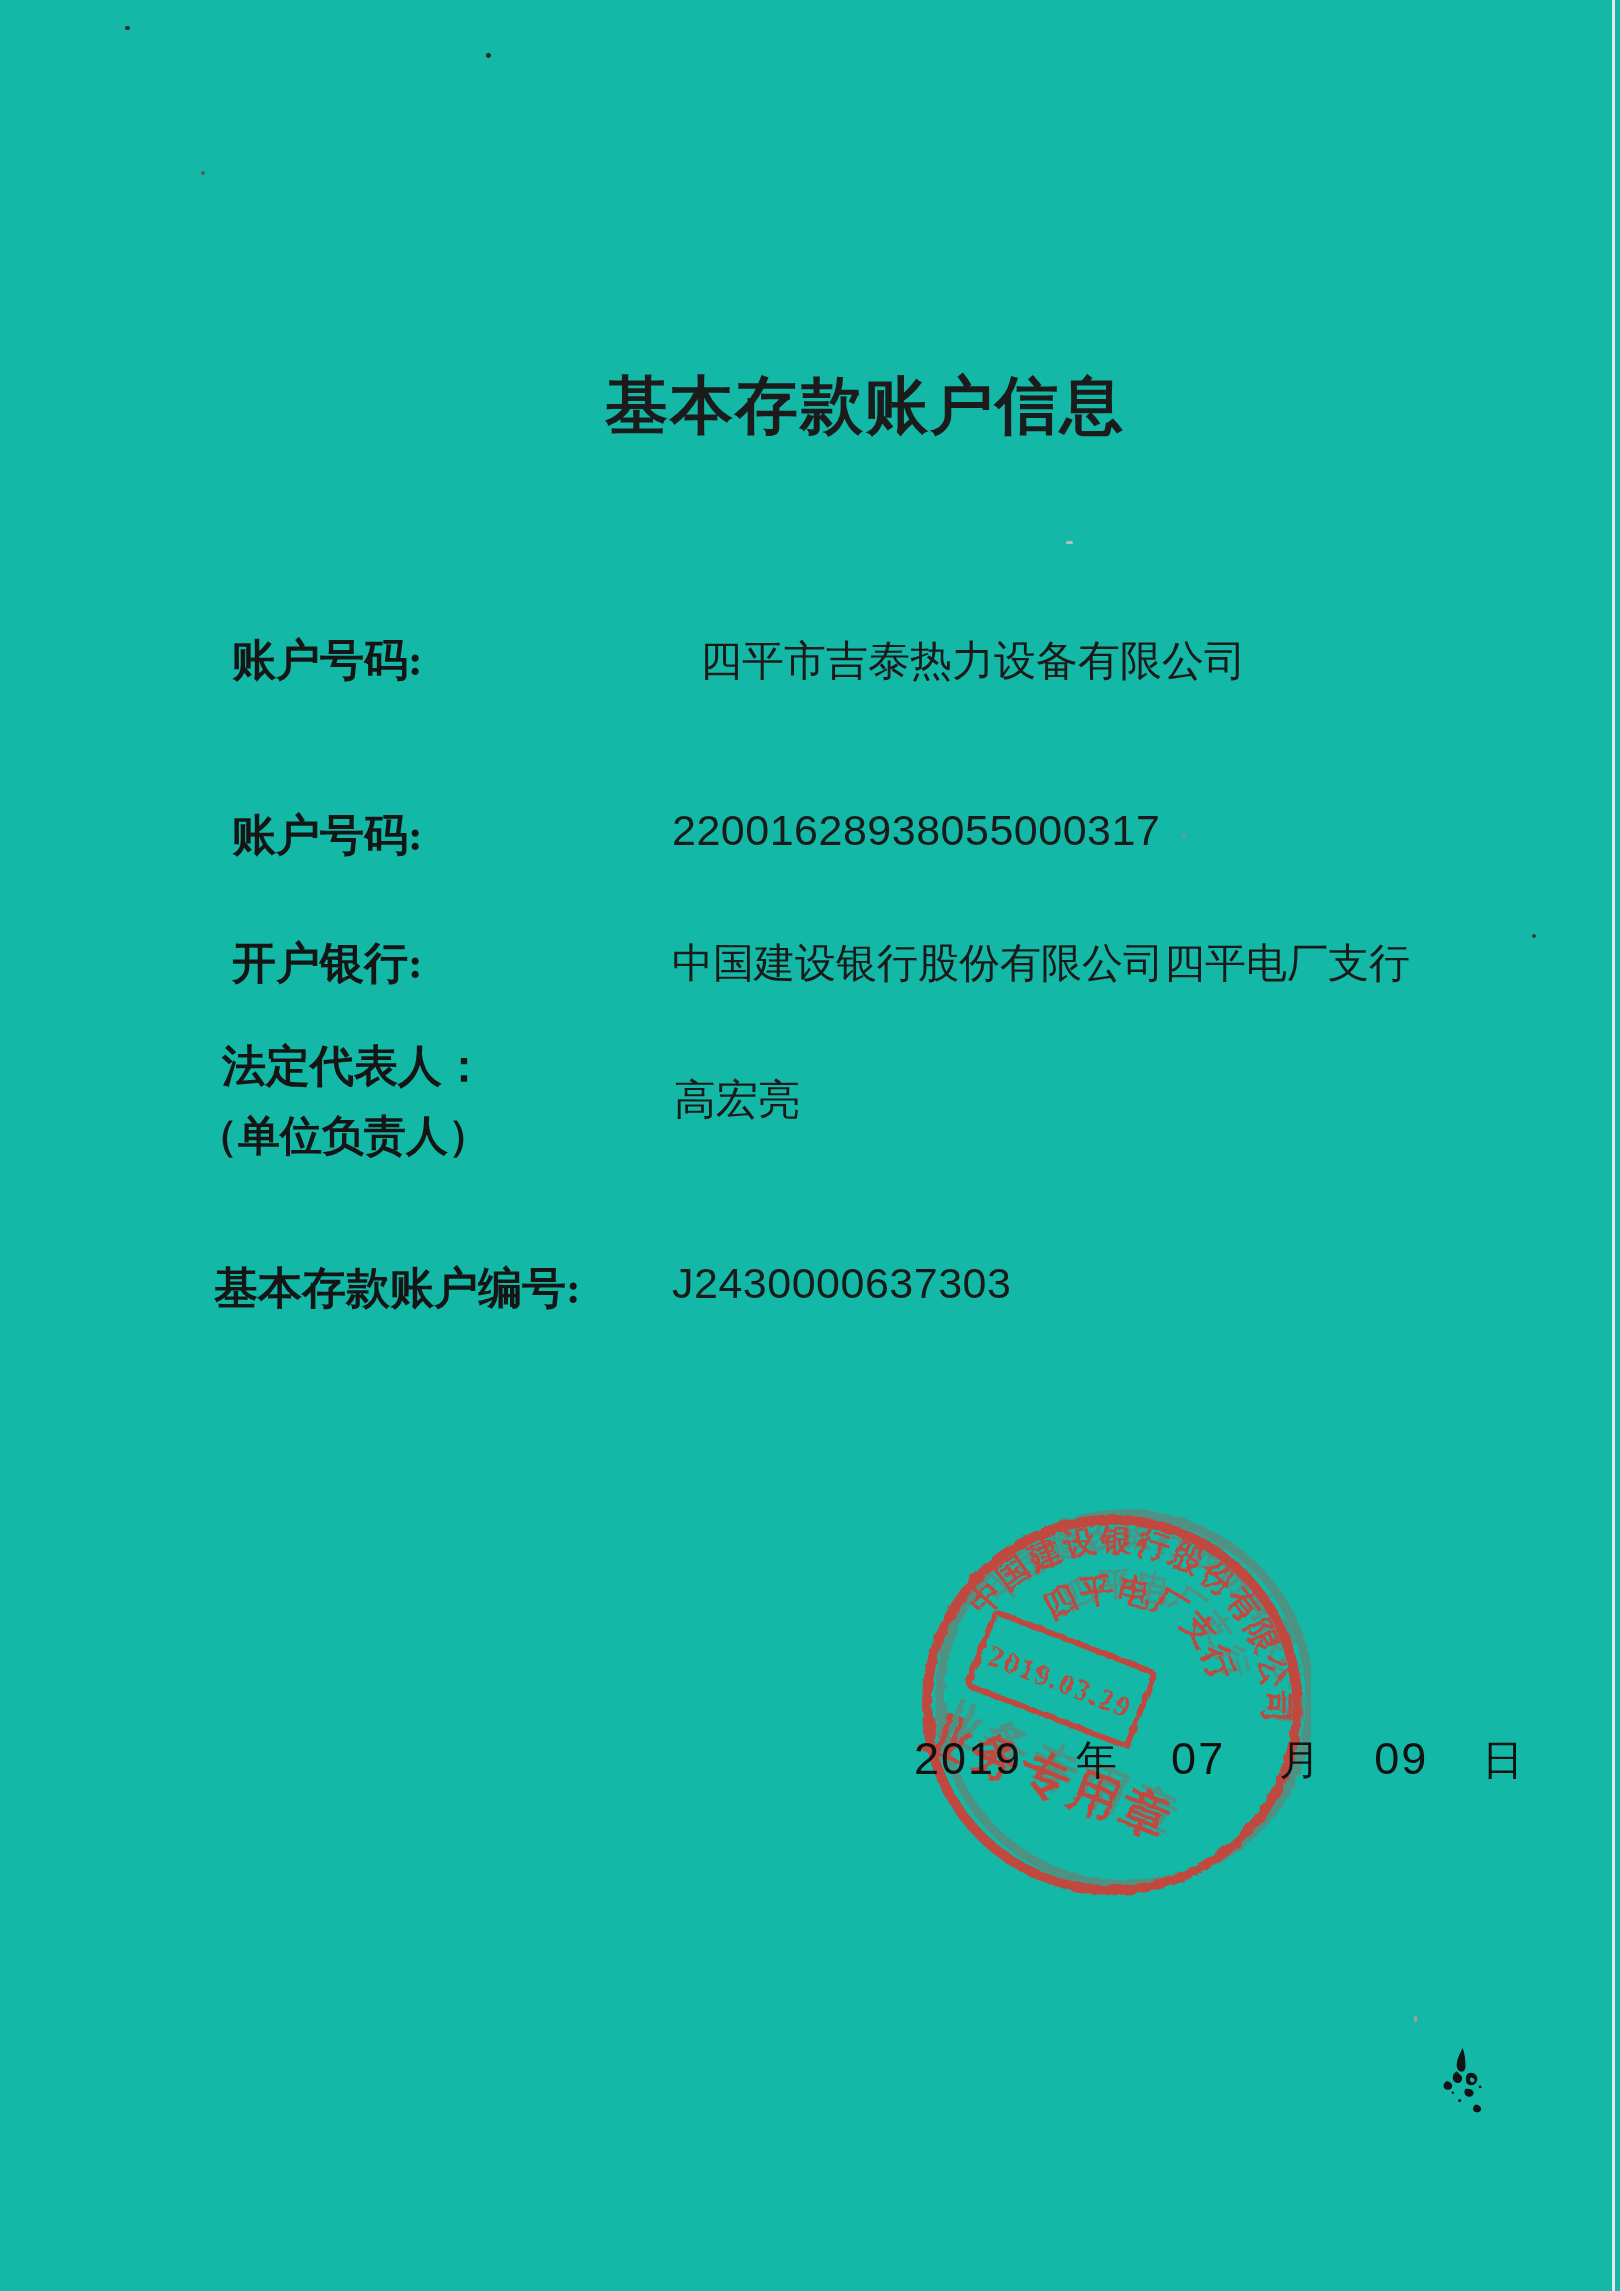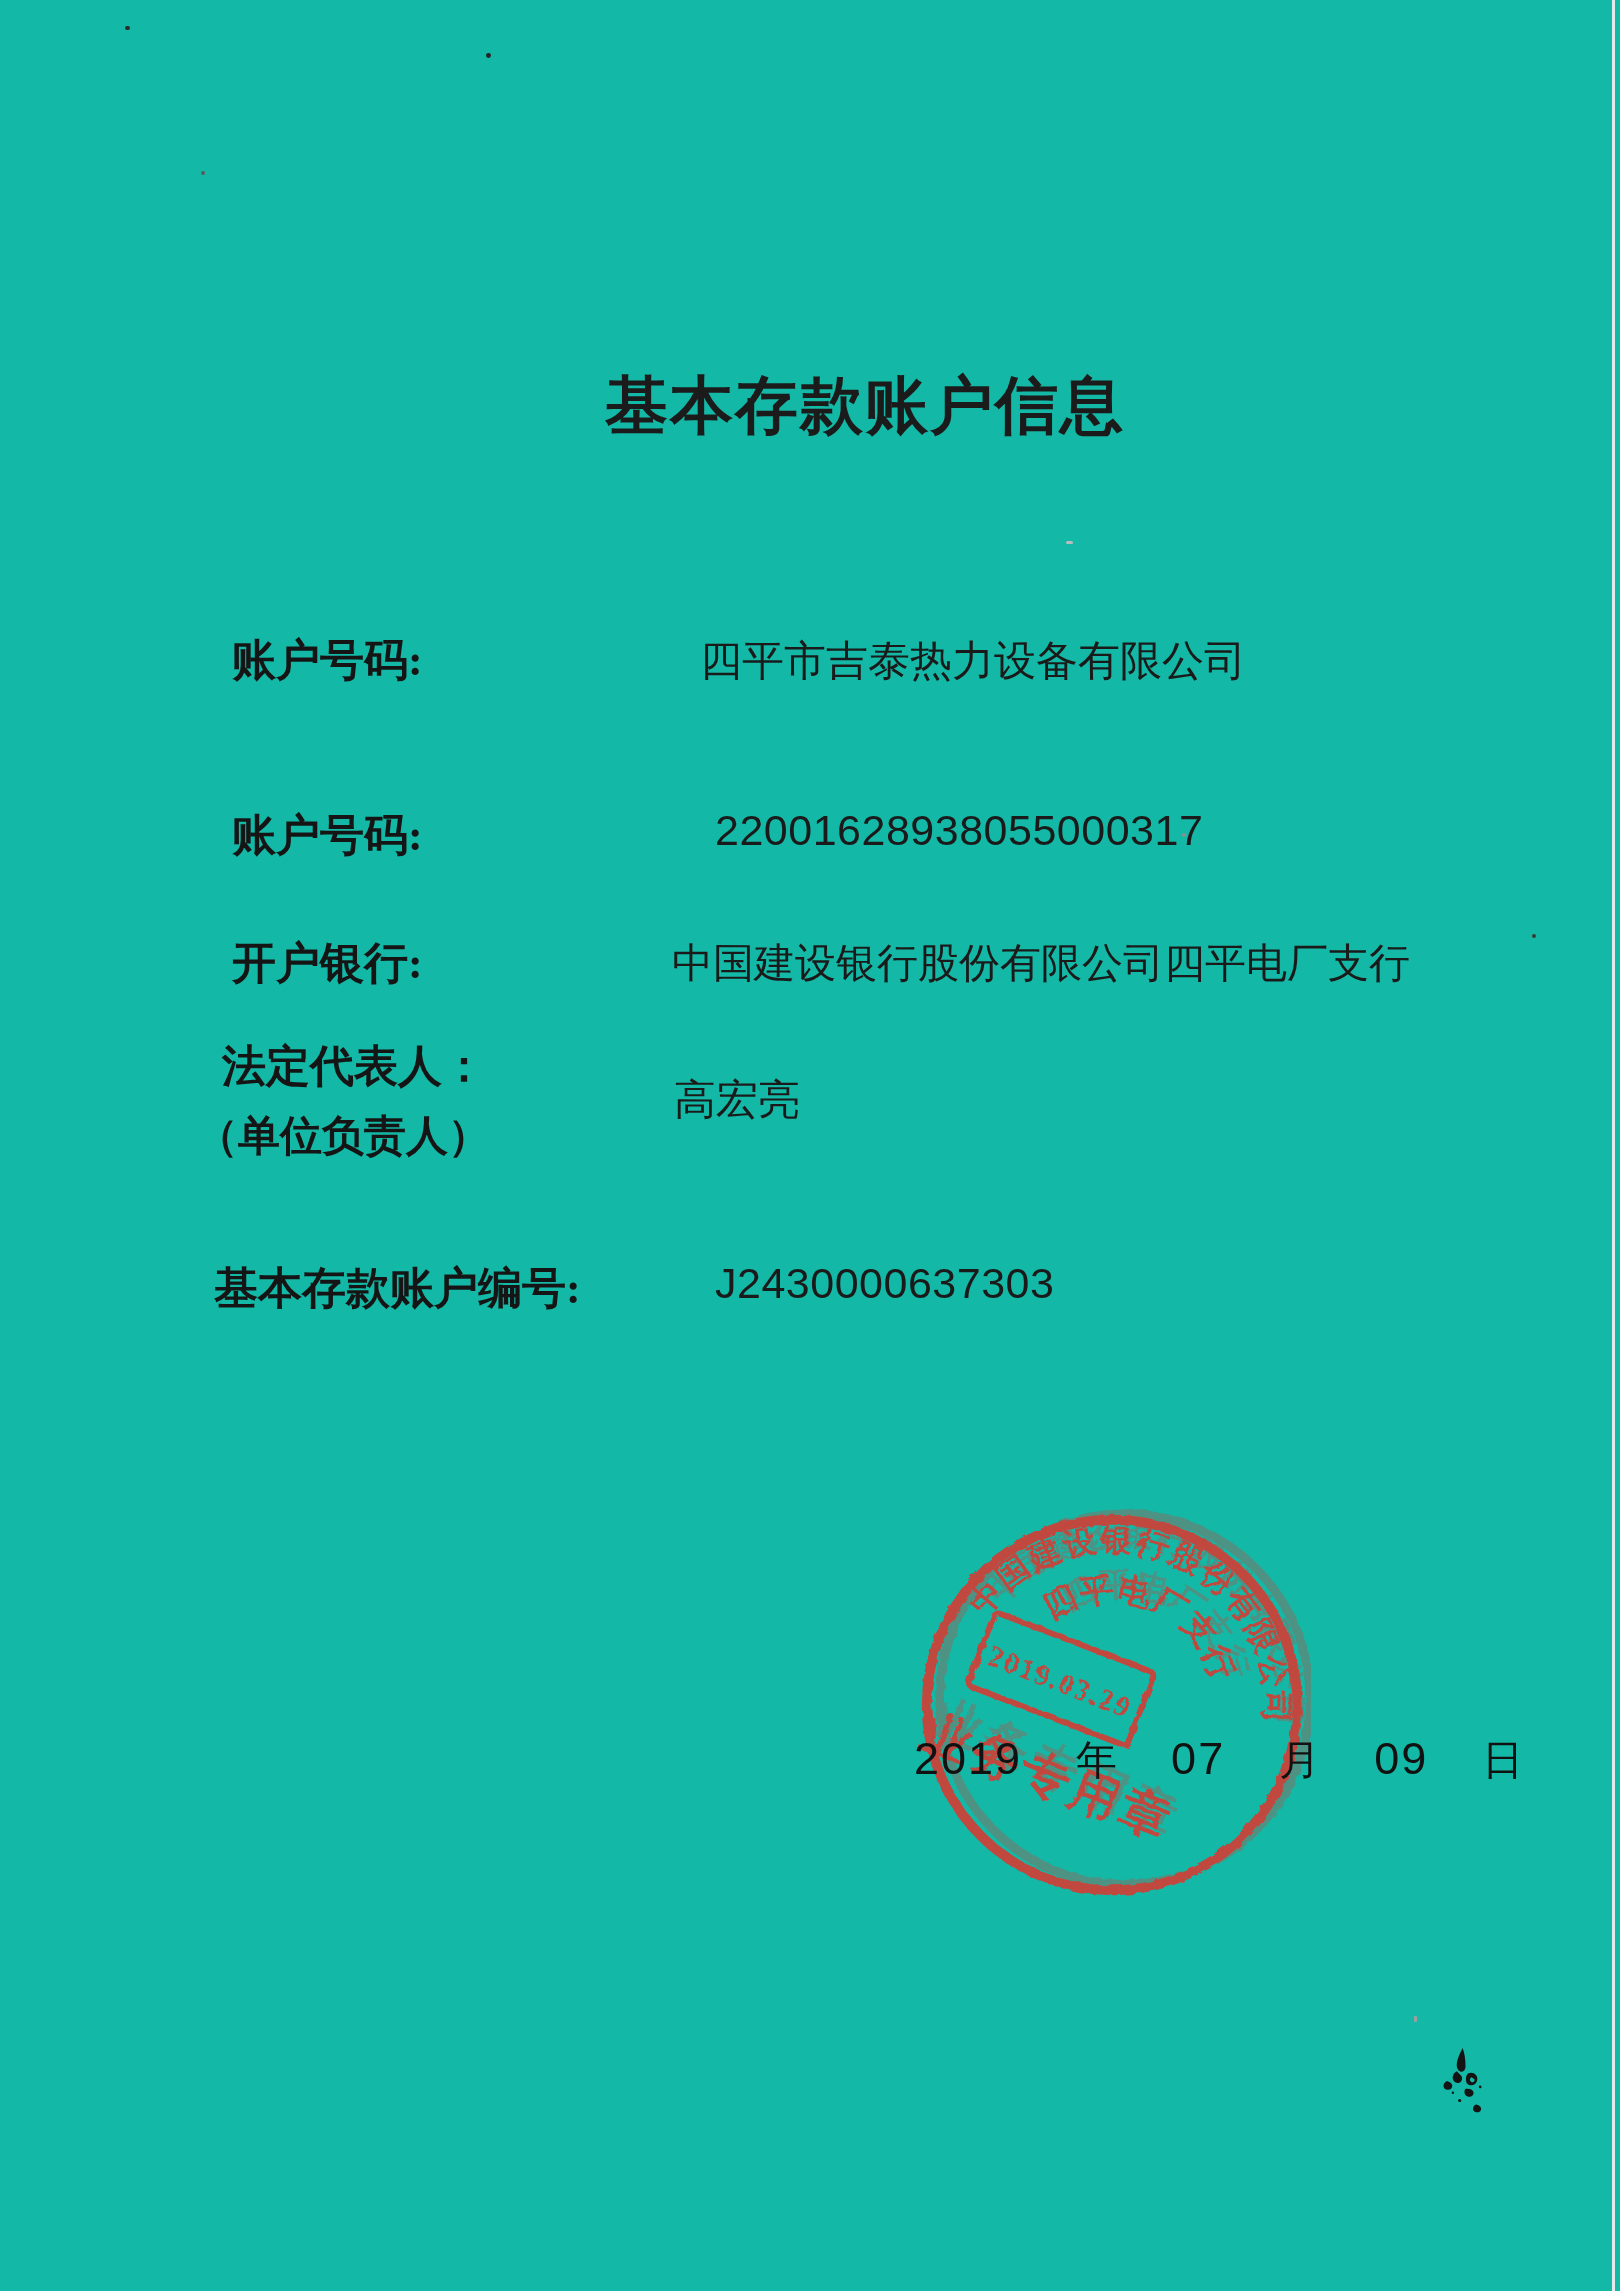--- a/index.html
+++ b/index.html
@@ -25,21 +25,21 @@
     font-size:44px;font-weight:600;
     white-space:nowrap;color:#151515;
   }
   .val{
     position:absolute;
     font-size:41px;font-weight:400;
     white-space:nowrap;color:#1a1a1a;
   }
   .num{
     font-family:"Liberation Sans","DejaVu Sans",sans-serif;
-    font-size:43px;letter-spacing:0.5px;margin-left:43px;
+    font-size:43px;letter-spacing:0.5px;
   }
   .date-row{
     position:absolute;
     left:914px;top:1733px;
     display:flex;align-items:baseline;gap:54px;
     z-index:5;color:#111;
     white-space:nowrap;
   }
   .date-row .d-num{
     font-family:"Liberation Sans","DejaVu Sans",sans-serif;

